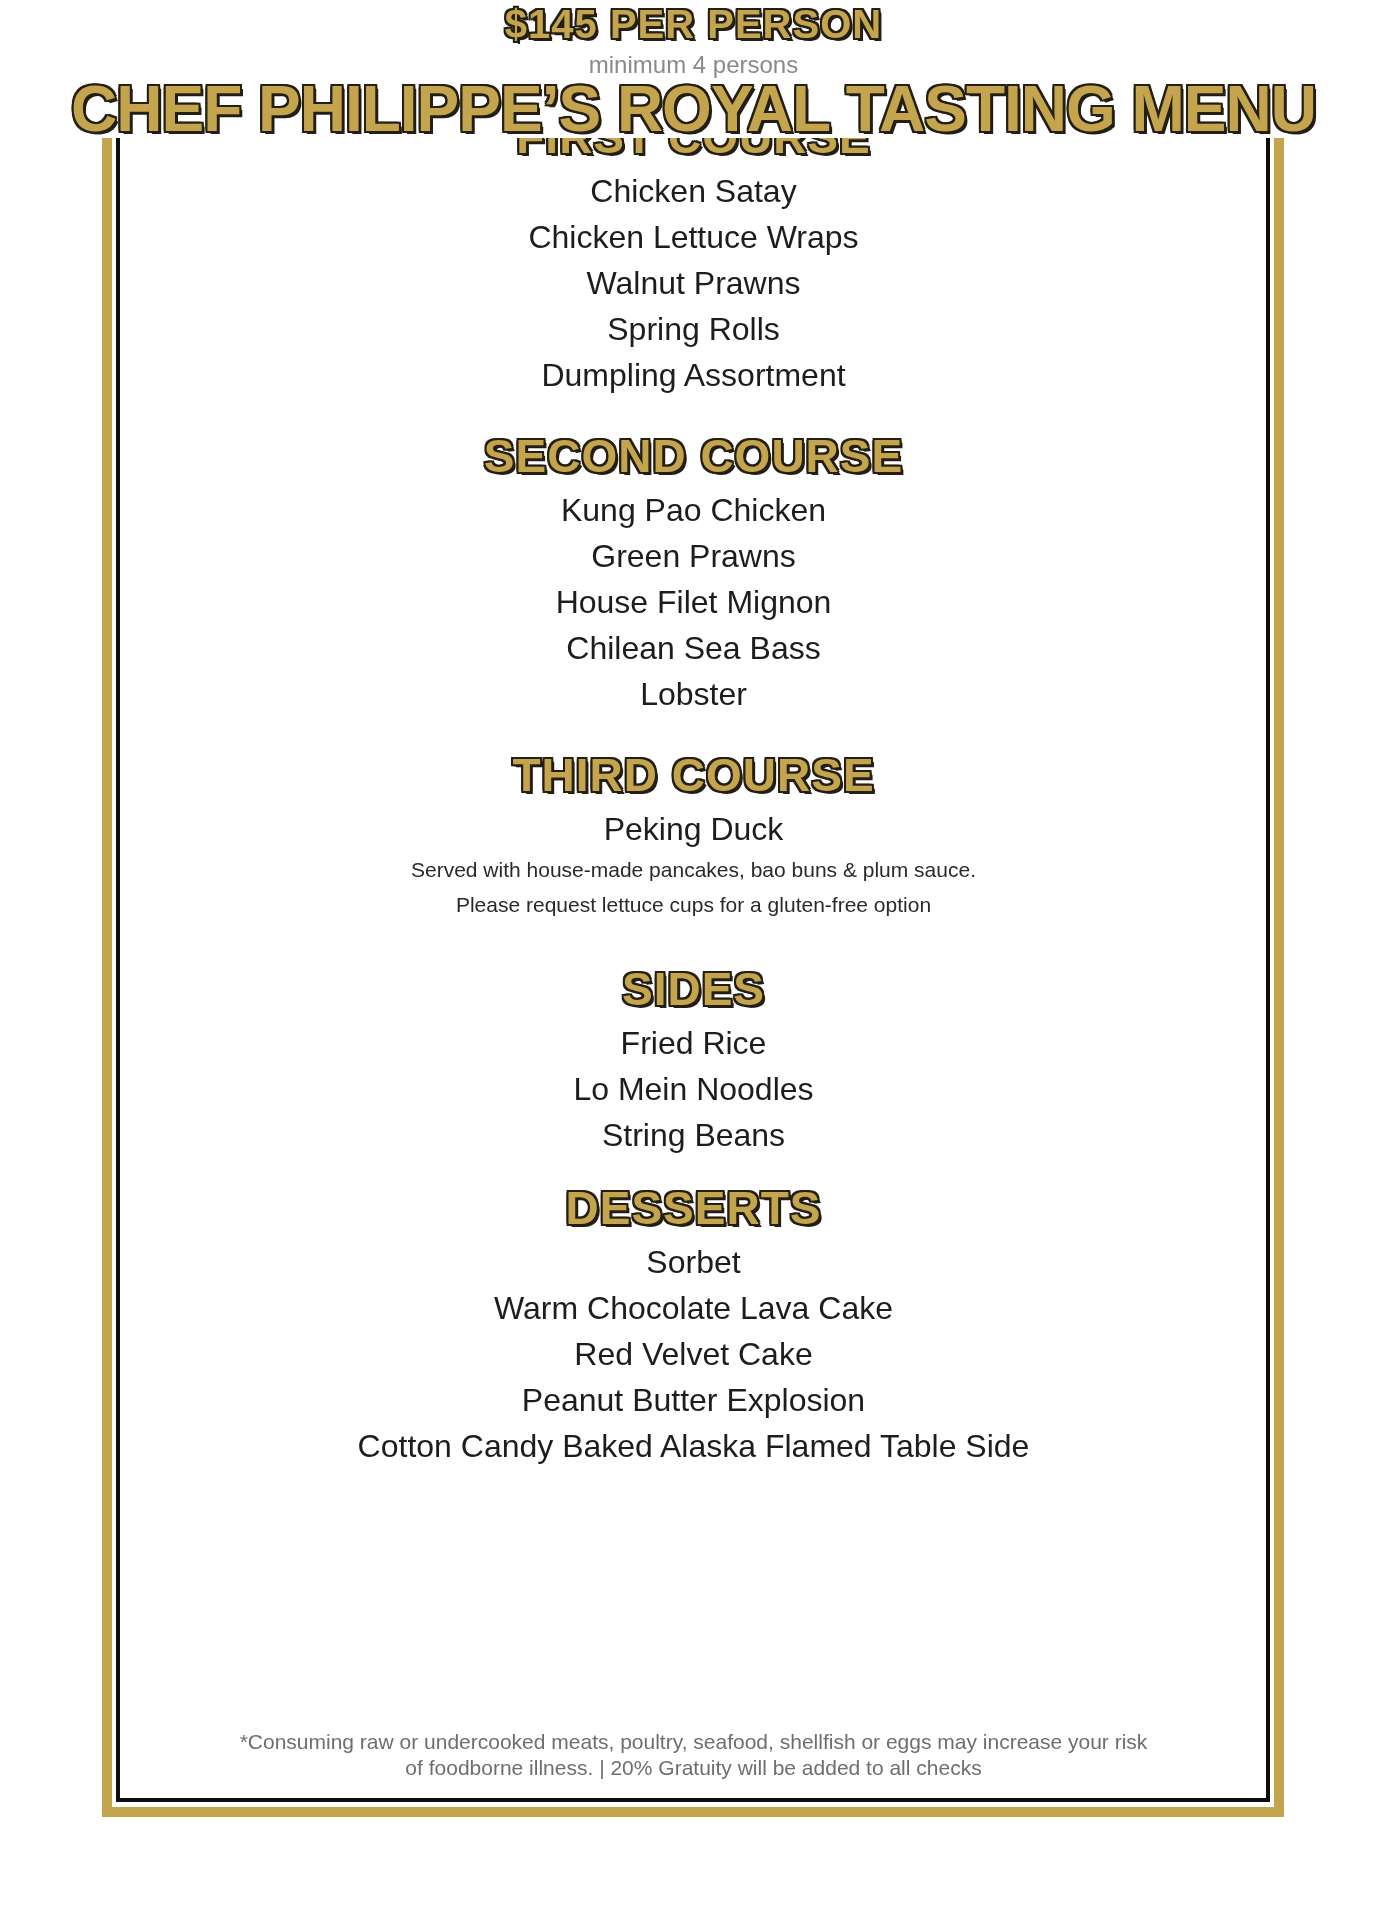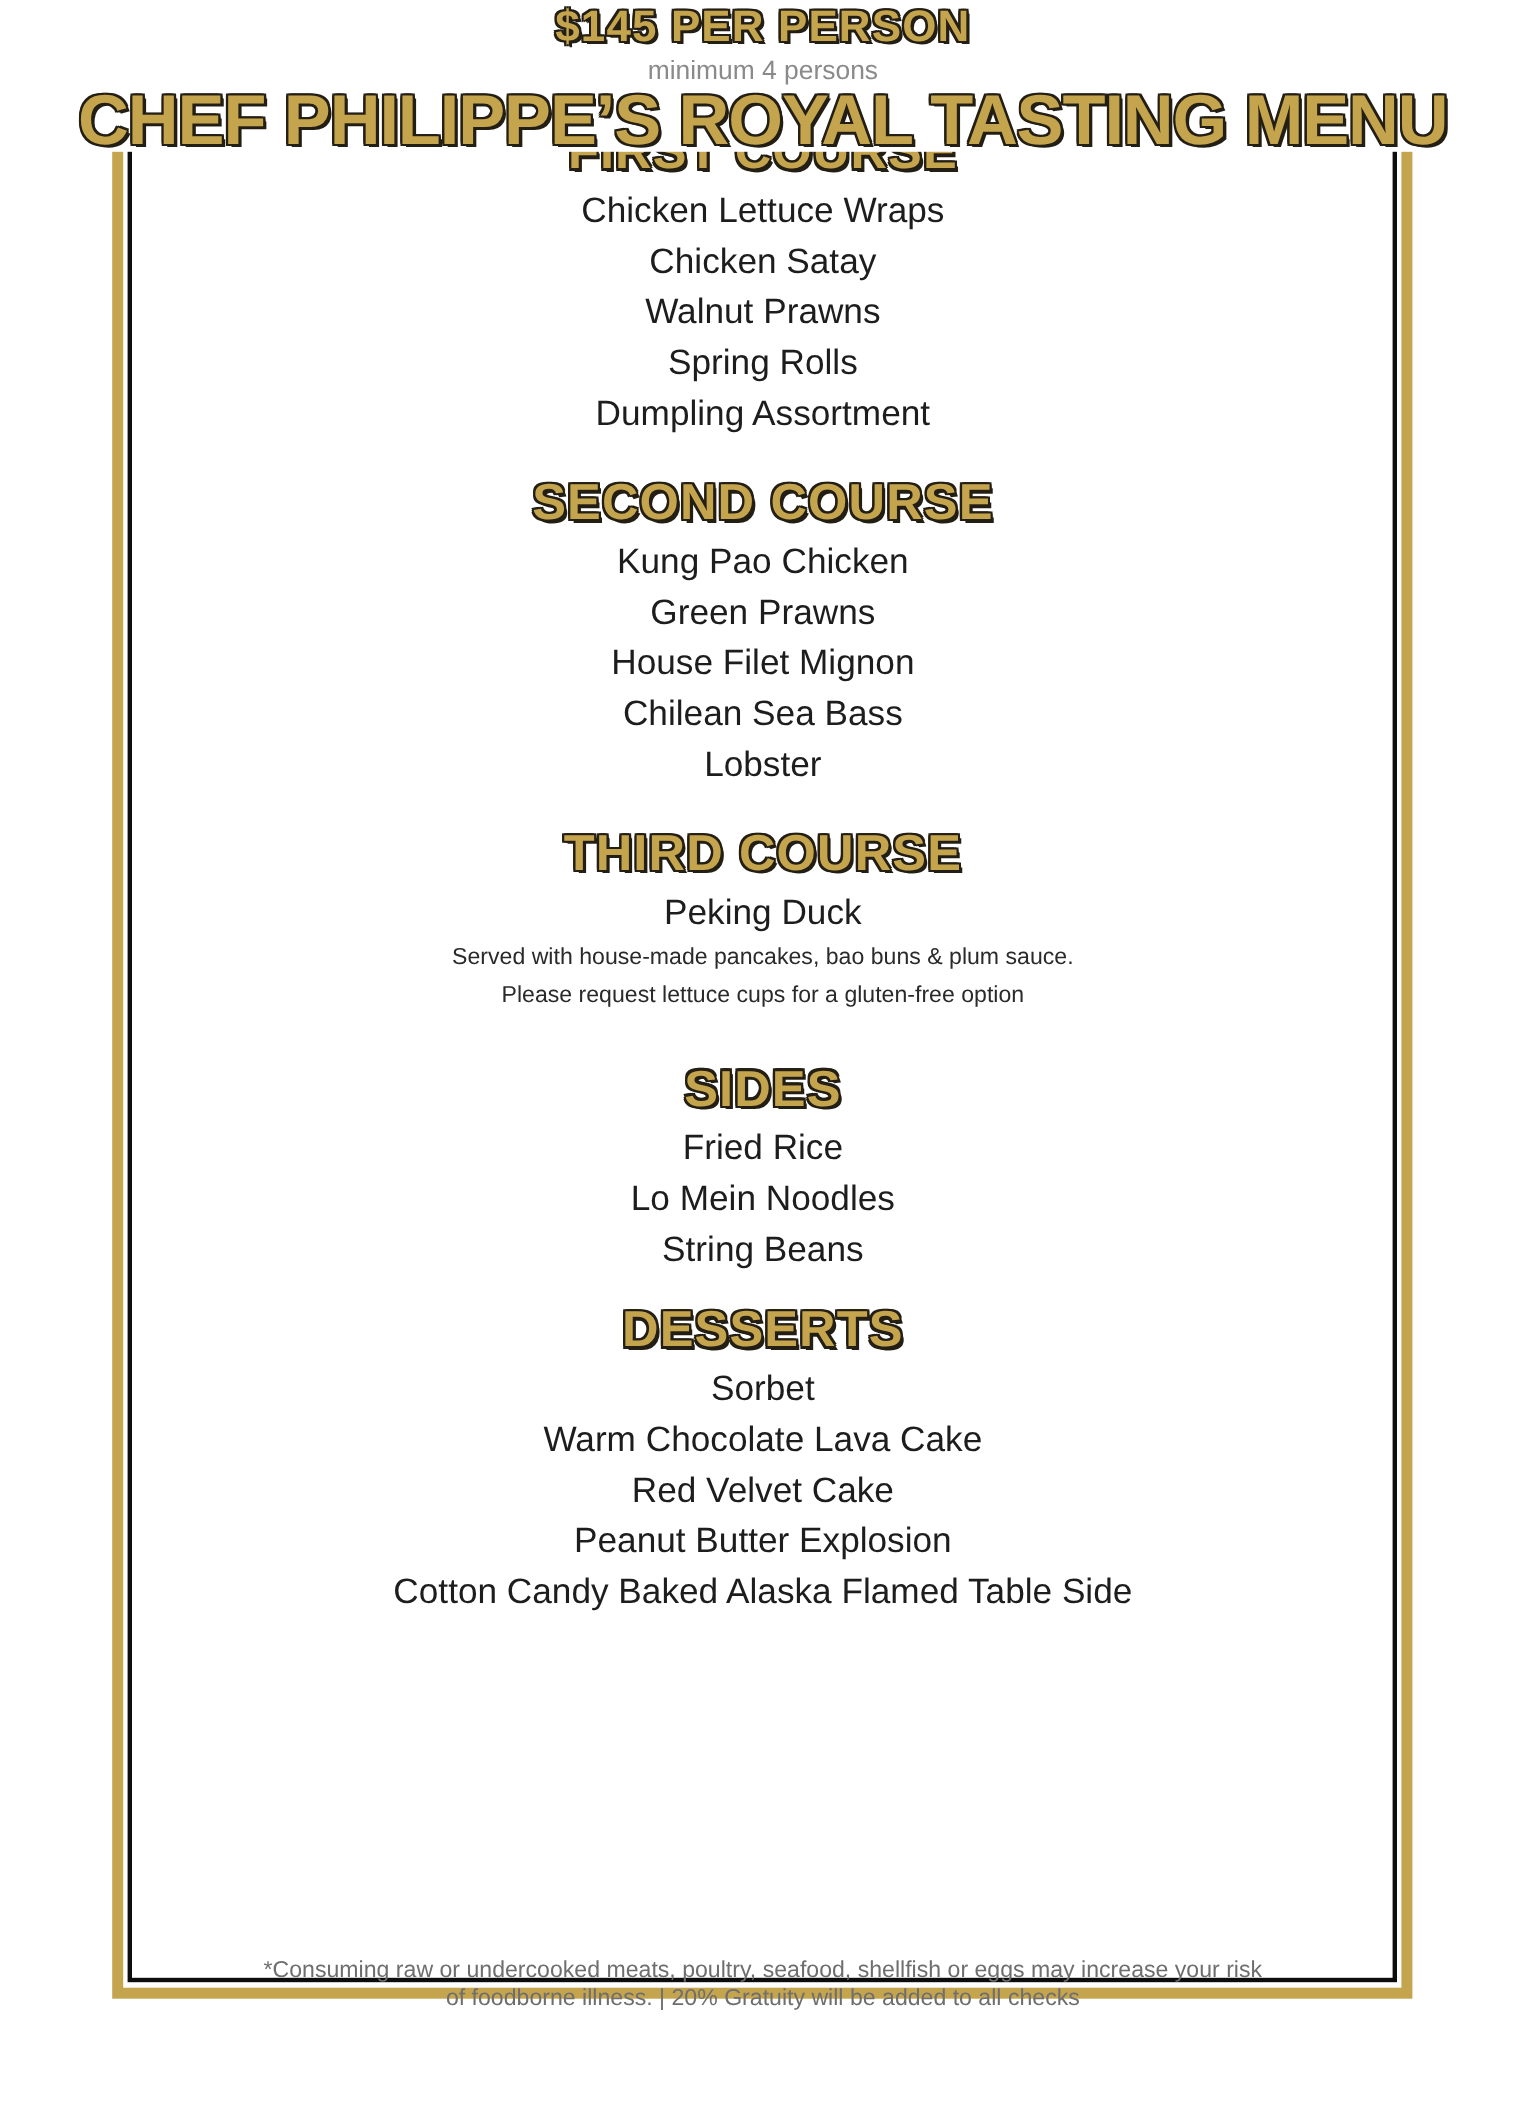--- a/index.html
+++ b/index.html
@@ -105,21 +105,21 @@
 
   .dish-note {
     font-size: 21px;
     line-height: 35px;
     color: #2a2a2a;
   }
 
   .disclaimer {
     position: absolute;
     left: 0; right: 0;
-    top: 1778px;
+    top: 1729px;
     z-index: 1;
     text-align: center;
     font-size: 21px;
     line-height: 26px;
     color: var(--disclaimer_gray);
   }
 </style>
 </head>
 <body>
 
@@ -130,22 +130,22 @@
 
   <h1 class="title gold-outlined">CHEF PHILIPPE’S ROYAL TASTING MENU</h1>
 
   <div class="content">
 
     <div class="price gold-outlined">$145 PER PERSON</div>
     <div class="min-note">minimum 4 persons</div>
 
     <section class="sec-first">
       <h2 class="sec-heading gold-outlined">FIRST COURSE</h2>
+      <div class="item">Chicken Satay</div>
       <div class="item">Chicken Lettuce Wraps</div>
-      <div class="item">Chicken Satay</div>
       <div class="item">Walnut Prawns</div>
       <div class="item">Spring Rolls</div>
       <div class="item">Dumpling Assortment</div>
     </section>
 
     <section class="sec-second">
       <h2 class="sec-heading gold-outlined">SECOND COURSE</h2>
       <div class="item">Kung Pao Chicken</div>
       <div class="item">Green Prawns</div>
       <div class="item">House Filet Mignon</div>

